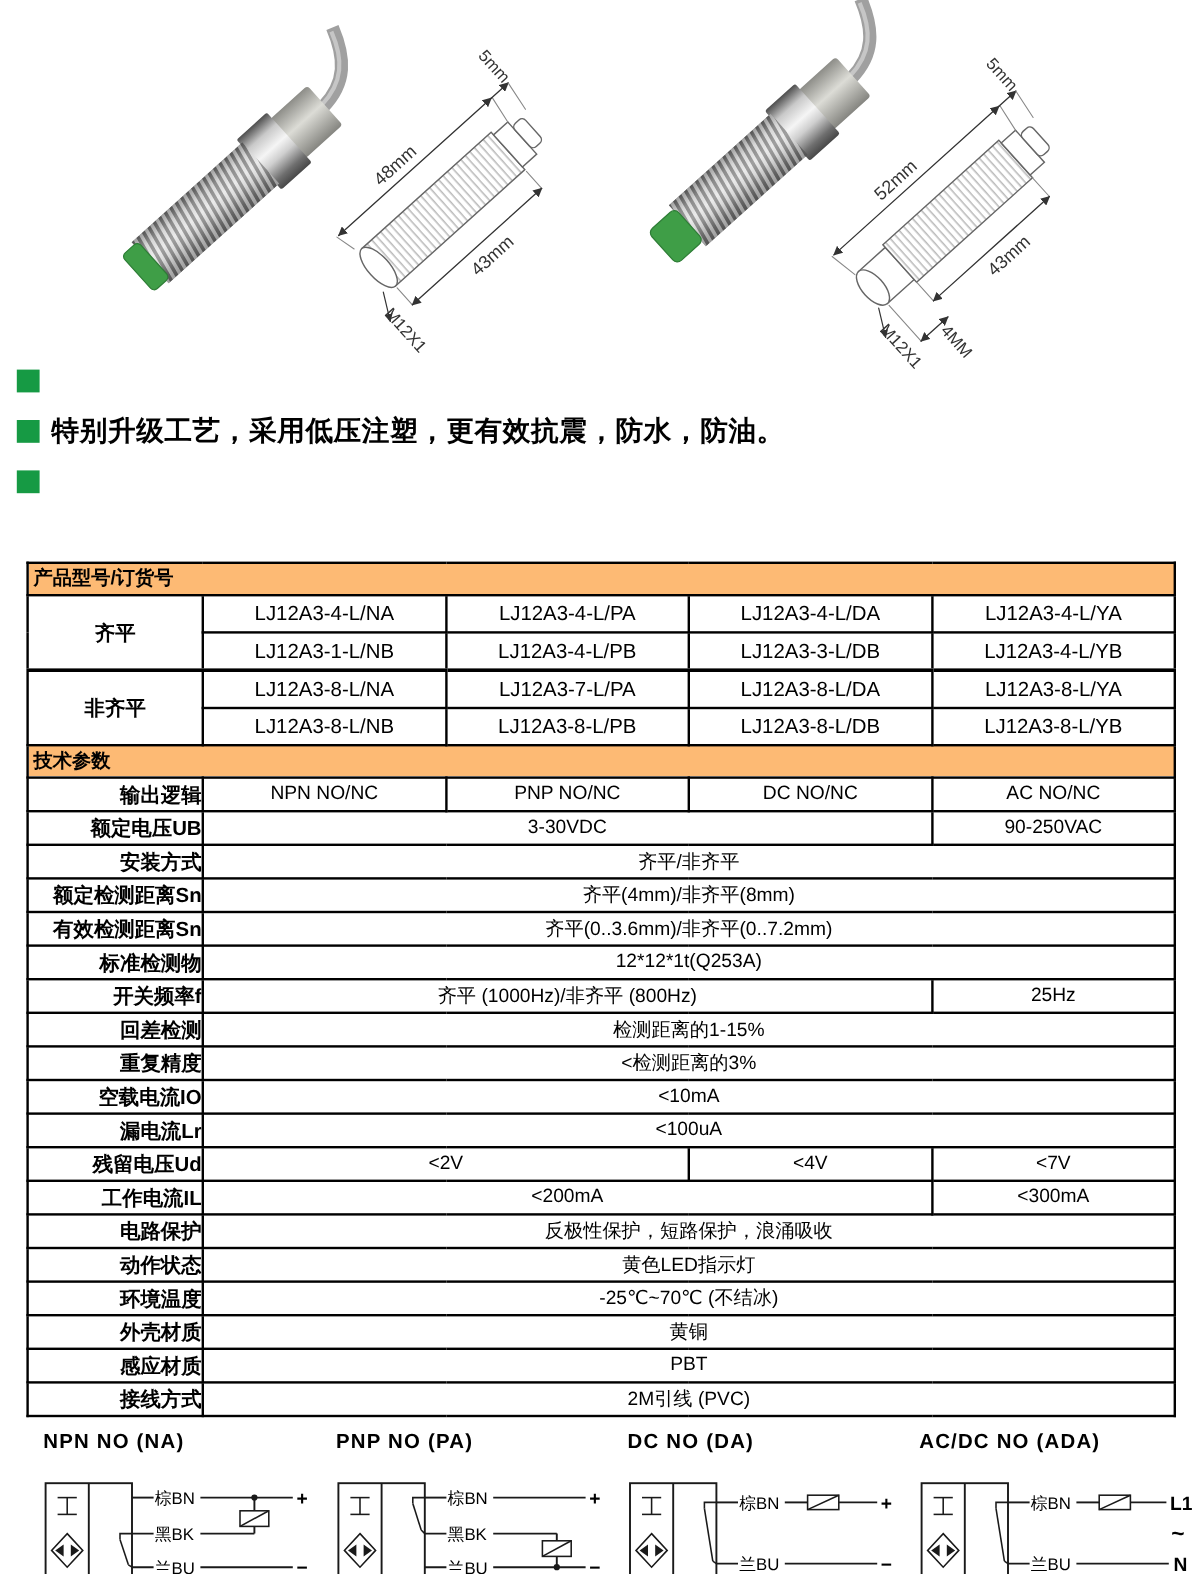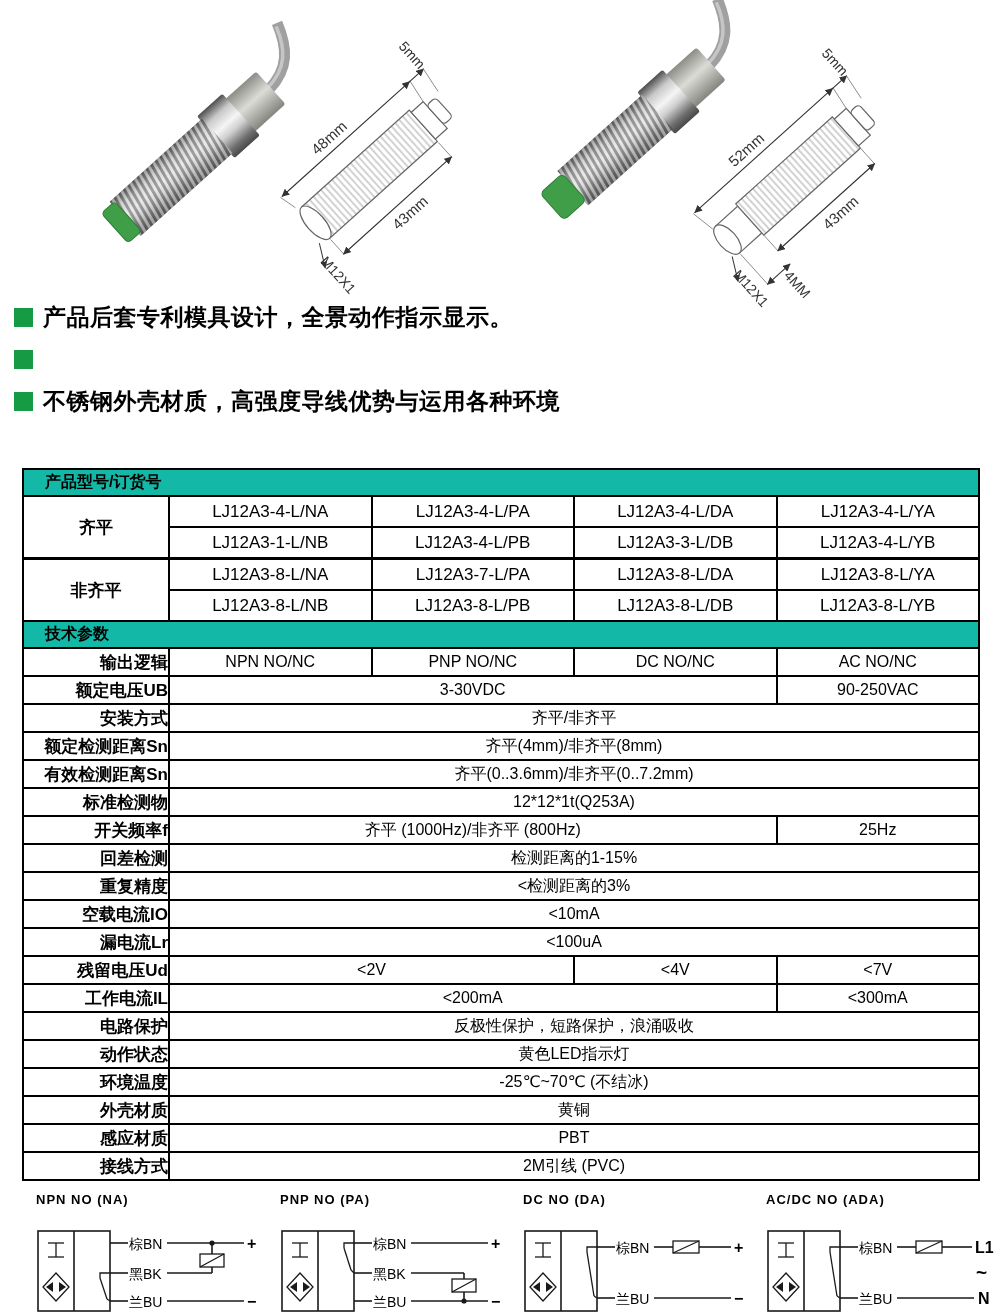--- a/index.html
+++ b/index.html
@@ -24,33 +24,33 @@
   .bullet{width:19px;height:19px;margin-right:10px;flex:0 0 auto;}
   .feature .txt{font-size:23px;font-weight:bold;letter-spacing:.5px;white-space:nowrap;}
 
   
   .tblwrap{position:absolute;left:22px;top:468px;width:956px;}
   table{border-collapse:collapse;table-layout:fixed;width:956px;}
   col.c-lbl{width:146px}
   col.c-v{width:202.5px}
   td{border:2px solid #000;font-size:16px;text-align:center;vertical-align:middle;
      padding:0;overflow:hidden;white-space:nowrap;}
-  tr.sec td{background:#14b8a6;text-align:left;padding-left:21px;font-weight:bold;
+  tr.sec td{background:#fdba74;text-align:left;padding-left:4px;font-weight:bold;
             font-size:16px;height:25px;border:2px solid #000;}
   tr.model td{height:29px;font-size:17px;}
   td.lbl{font-weight:bold;text-align:right;padding-left:9px;font-size:17px;}
   td.lblc{font-weight:bold;text-align:center;font-size:16px;}
   tr.thin td{border-top-width:1px;}
   tr.grp td{border-top-width:3px;}
   tr.spec td{height:26px;}
 
   
   .wiring{position:absolute;left:0;top:1192px;width:1000px;height:120px;}
   .wd{position:absolute;top:0;width:235px;}
-  .wd .ttl{font-size:13px;font-weight:600;letter-spacing:1px;margin:0 0 16px 8px;white-space:nowrap;}
+  .wd .ttl{font-size:17px;font-weight:600;letter-spacing:1px;margin:0 0 16px 8px;white-space:nowrap;}
   #wd1{left:28px}#wd2{left:272px}#wd3{left:515px}#wd4{left:758px}
   .wd svg{display:block;margin-top:2px}
   .wln{stroke:#1a1a1a;stroke-width:1.6;fill:none}
   .wthin{stroke:#1a1a1a;stroke-width:1.3;fill:none}
   .wlbl{font-size:14px;fill:#000;font-weight:500}
   .wterm{font-size:16px;fill:#000;font-weight:600}
 </style>
 </head>
 <body>
 
@@ -190,28 +190,27 @@
 
       <line x1="30" y1="146" x2="18" y2="168" stroke="#333" stroke-width="1" marker-end="url(#d2a)"></line>
       <text font-size="14" fill="#333" text-anchor="middle" transform="rotate(90 18 182)" x="18" y="182">M12X1</text>
     </g>
   </svg>
 </div>
 
 <div class="features">
   <div class="feature">
     <span class="bullet" style="background:#169a44"></span>
-    <span class="txt">产品后套专利模具设计，全景动作指示显示。</span>
   </div>
   <div class="feature">
     <span class="bullet" style="background:#169a44"></span>
+    <span class="txt">特别升级工艺，采用低压注塑，更有效抗震，防水，防油。</span>
   </div>
   <div class="feature">
     <span class="bullet" style="background:#169a44"></span>
-    <span class="txt">不锈钢外壳材质，高强度导线优势与运用各种环境</span>
   </div>
 </div>
 
 <div class="tblwrap">
 <table>
   <colgroup>
         <col class="c-lbl">
         <col class="c-v">
         <col class="c-v">
         <col class="c-v">

